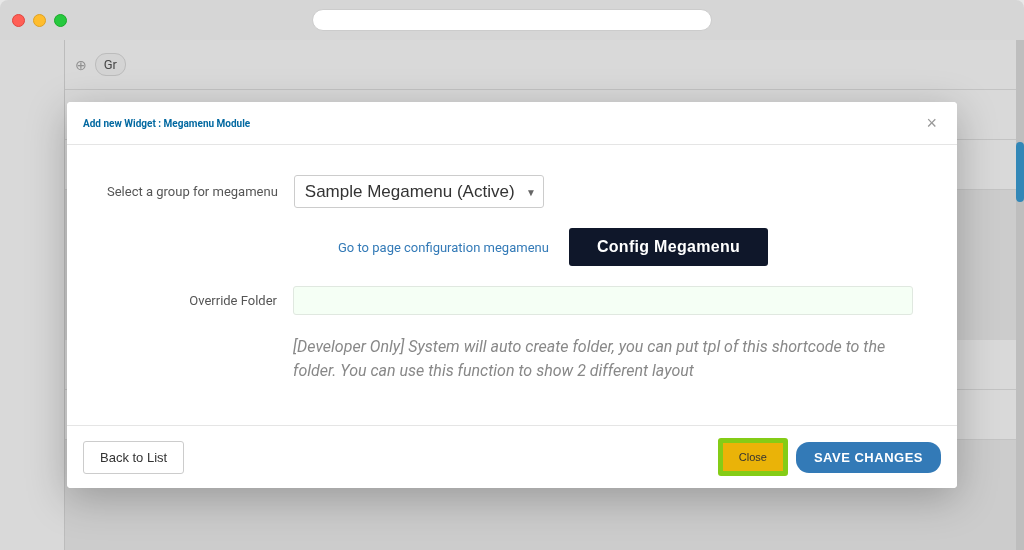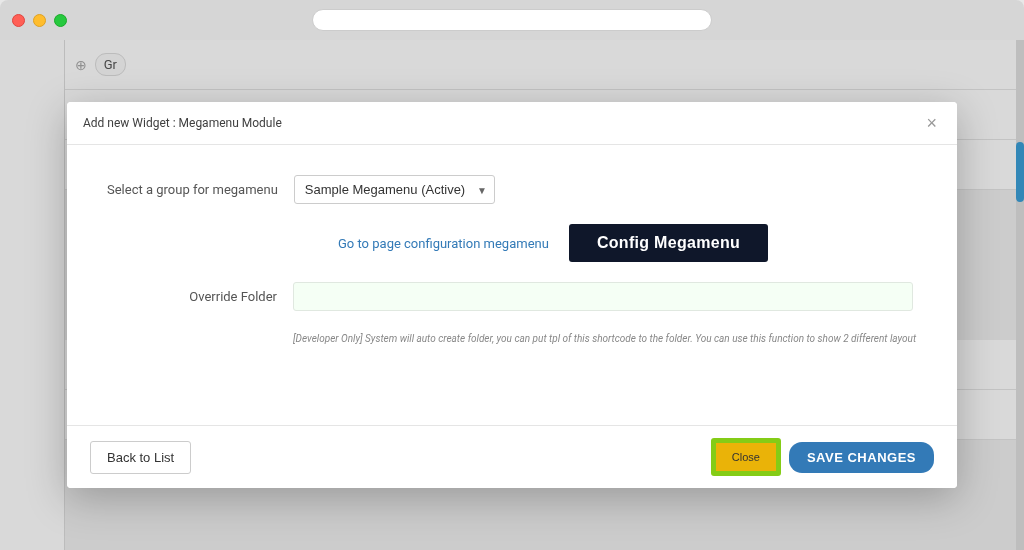--- a/index.html
+++ b/index.html
@@ -155,23 +155,23 @@
     .modal-header {
       display: flex;
       align-items: center;
       justify-content: space-between;
       padding: 12px 16px;
       border-bottom: 1px solid #e5e5e5;
       background: #fff;
     }
 
     .modal-title {
-      font-size: 12px;
-      font-weight: 400;
-      color: #404040;
+      font-size: 10px;
+      font-weight: 700;
+      color: #0369a1;
     }
 
     .modal-close {
       background: none;
       border: none;
       font-size: 18px;
       color: #999;
       cursor: pointer;
       line-height: 1;
       padding: 0 4px;
@@ -196,21 +196,21 @@
       color: #555;
       min-width: 170px;
       text-align: right;
     }
 
     .form-select {
       appearance: none;
       border: 1px solid #ccc;
       border-radius: 3px;
       padding: 6px 28px 6px 10px;
-      font-size: 13px;
+      font-size: 17px;
       color: #333;
       background: #fff;
       min-width: 200px;
       cursor: pointer;
       position: relative;
     }
 
     .select-wrapper {
       position: relative;
       display: inline-block;
@@ -261,34 +261,34 @@
       border-radius: 3px;
       padding: 6px 10px;
       font-size: 13px;
       color: #333;
       background: #f5fff5;
       width: 620px;
       outline: none;
     }
 
     .help-text {
-      font-size: 10px;
+      font-size: 16px;
       color: #888;
       font-style: italic;
       margin-left: 186px;
       margin-top: 4px;
       line-height: 1.5;
     }
 
     
     .modal-footer {
       display: flex;
       align-items: center;
       justify-content: space-between;
-      padding: 12px 23px;
+      padding: 12px 16px;
       border-top: 1px solid #e5e5e5;
       background: #fff;
       gap: 47px;
     }
 
     .btn-back {
       background: #fff;
       border: 1px solid #ccc;
       border-radius: 3px;
       padding: 8px 16px;

